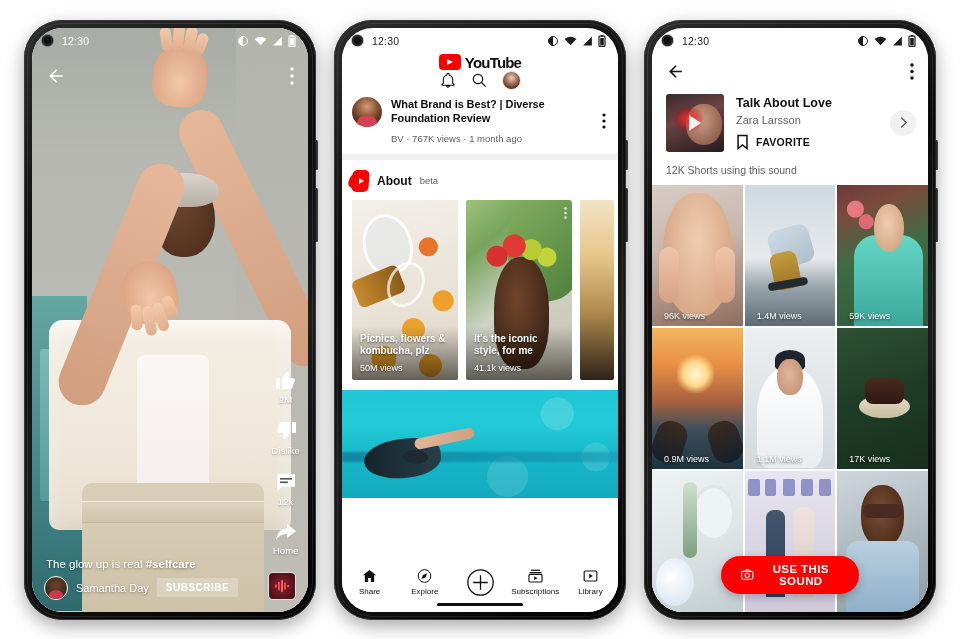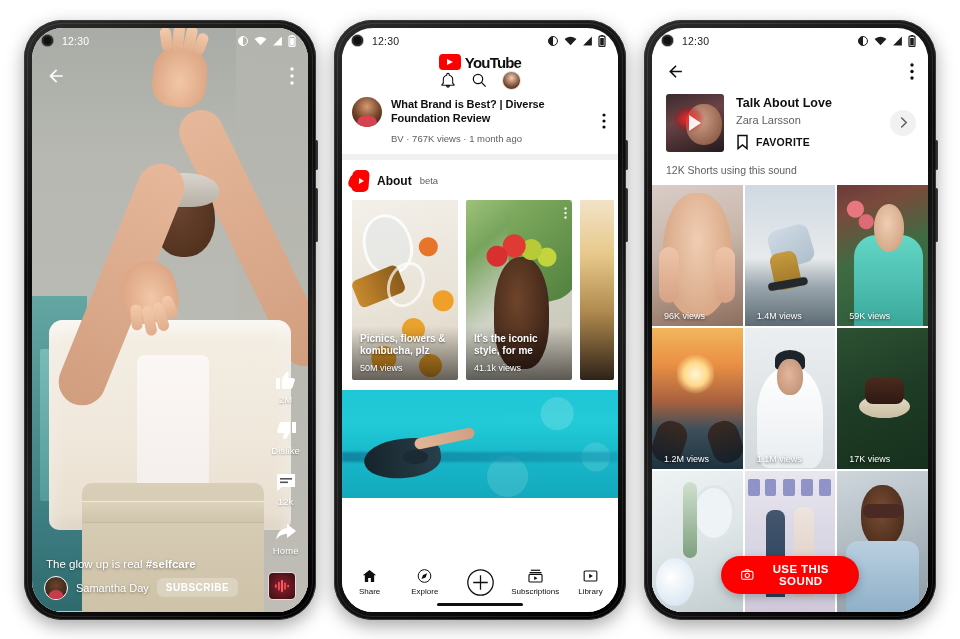--- a/index.html
+++ b/index.html
@@ -177,21 +177,21 @@
     background:radial-gradient(circle at 50% 38%, #6a432c 0%, #3e2718 70%);
   }
   .avatar-ring i{
     display:block; margin:13px auto 0; width:16px;height:14px;border-radius:8px 8px 2px 2px;
     background:#c63b4a;
   }
   .p1-channel .name{ color:#fff; font-size:11px; text-shadow:0 1px 3px rgba(0,0,0,.45); }
   .subscribe{
     border:none; background:rgba(255,255,255,.24);
     color:#fff; font-size:10px; font-weight:700; letter-spacing:.5px;
-    padding:4px 9px; border-radius:6px; cursor:pointer;
+    padding:4px 9px; border-radius:1px; cursor:pointer;
     font-family:"Liberation Sans", sans-serif;
   }
   .sound-thumb{
     position:absolute; right:12px; bottom:12px; z-index:30;
     width:28px; height:28px; border-radius:5px;
     background:radial-gradient(circle at 50% 50%, #8d2230, #3b0d13);
     border:1.5px solid rgba(255,255,255,.85);
     display:flex; align-items:center; justify-content:center;
   }
 
@@ -920,21 +920,21 @@
             <div class="gcell g3">
               <div class="fl"></div>
                 <div class="tq"></div>
                 <div class="hd"></div>
               <span class="gv">59K views</span>
             </div>
             <div class="gcell g4">
               <div class="sun"></div>
                 <div class="hh l"></div>
                 <div class="hh r"></div>
-              <span class="gv">1.2M views</span>
+              <span class="gv">0.9M views</span>
             </div>
             <div class="gcell g5">
               <div class="blank"></div>
                 <div class="hr"></div>
                 <div class="fc"></div>
               <span class="gv">1.1M views</span>
             </div>
             <div class="gcell g6">
               <div class="plate"></div>
                 <div class="cake"></div>

